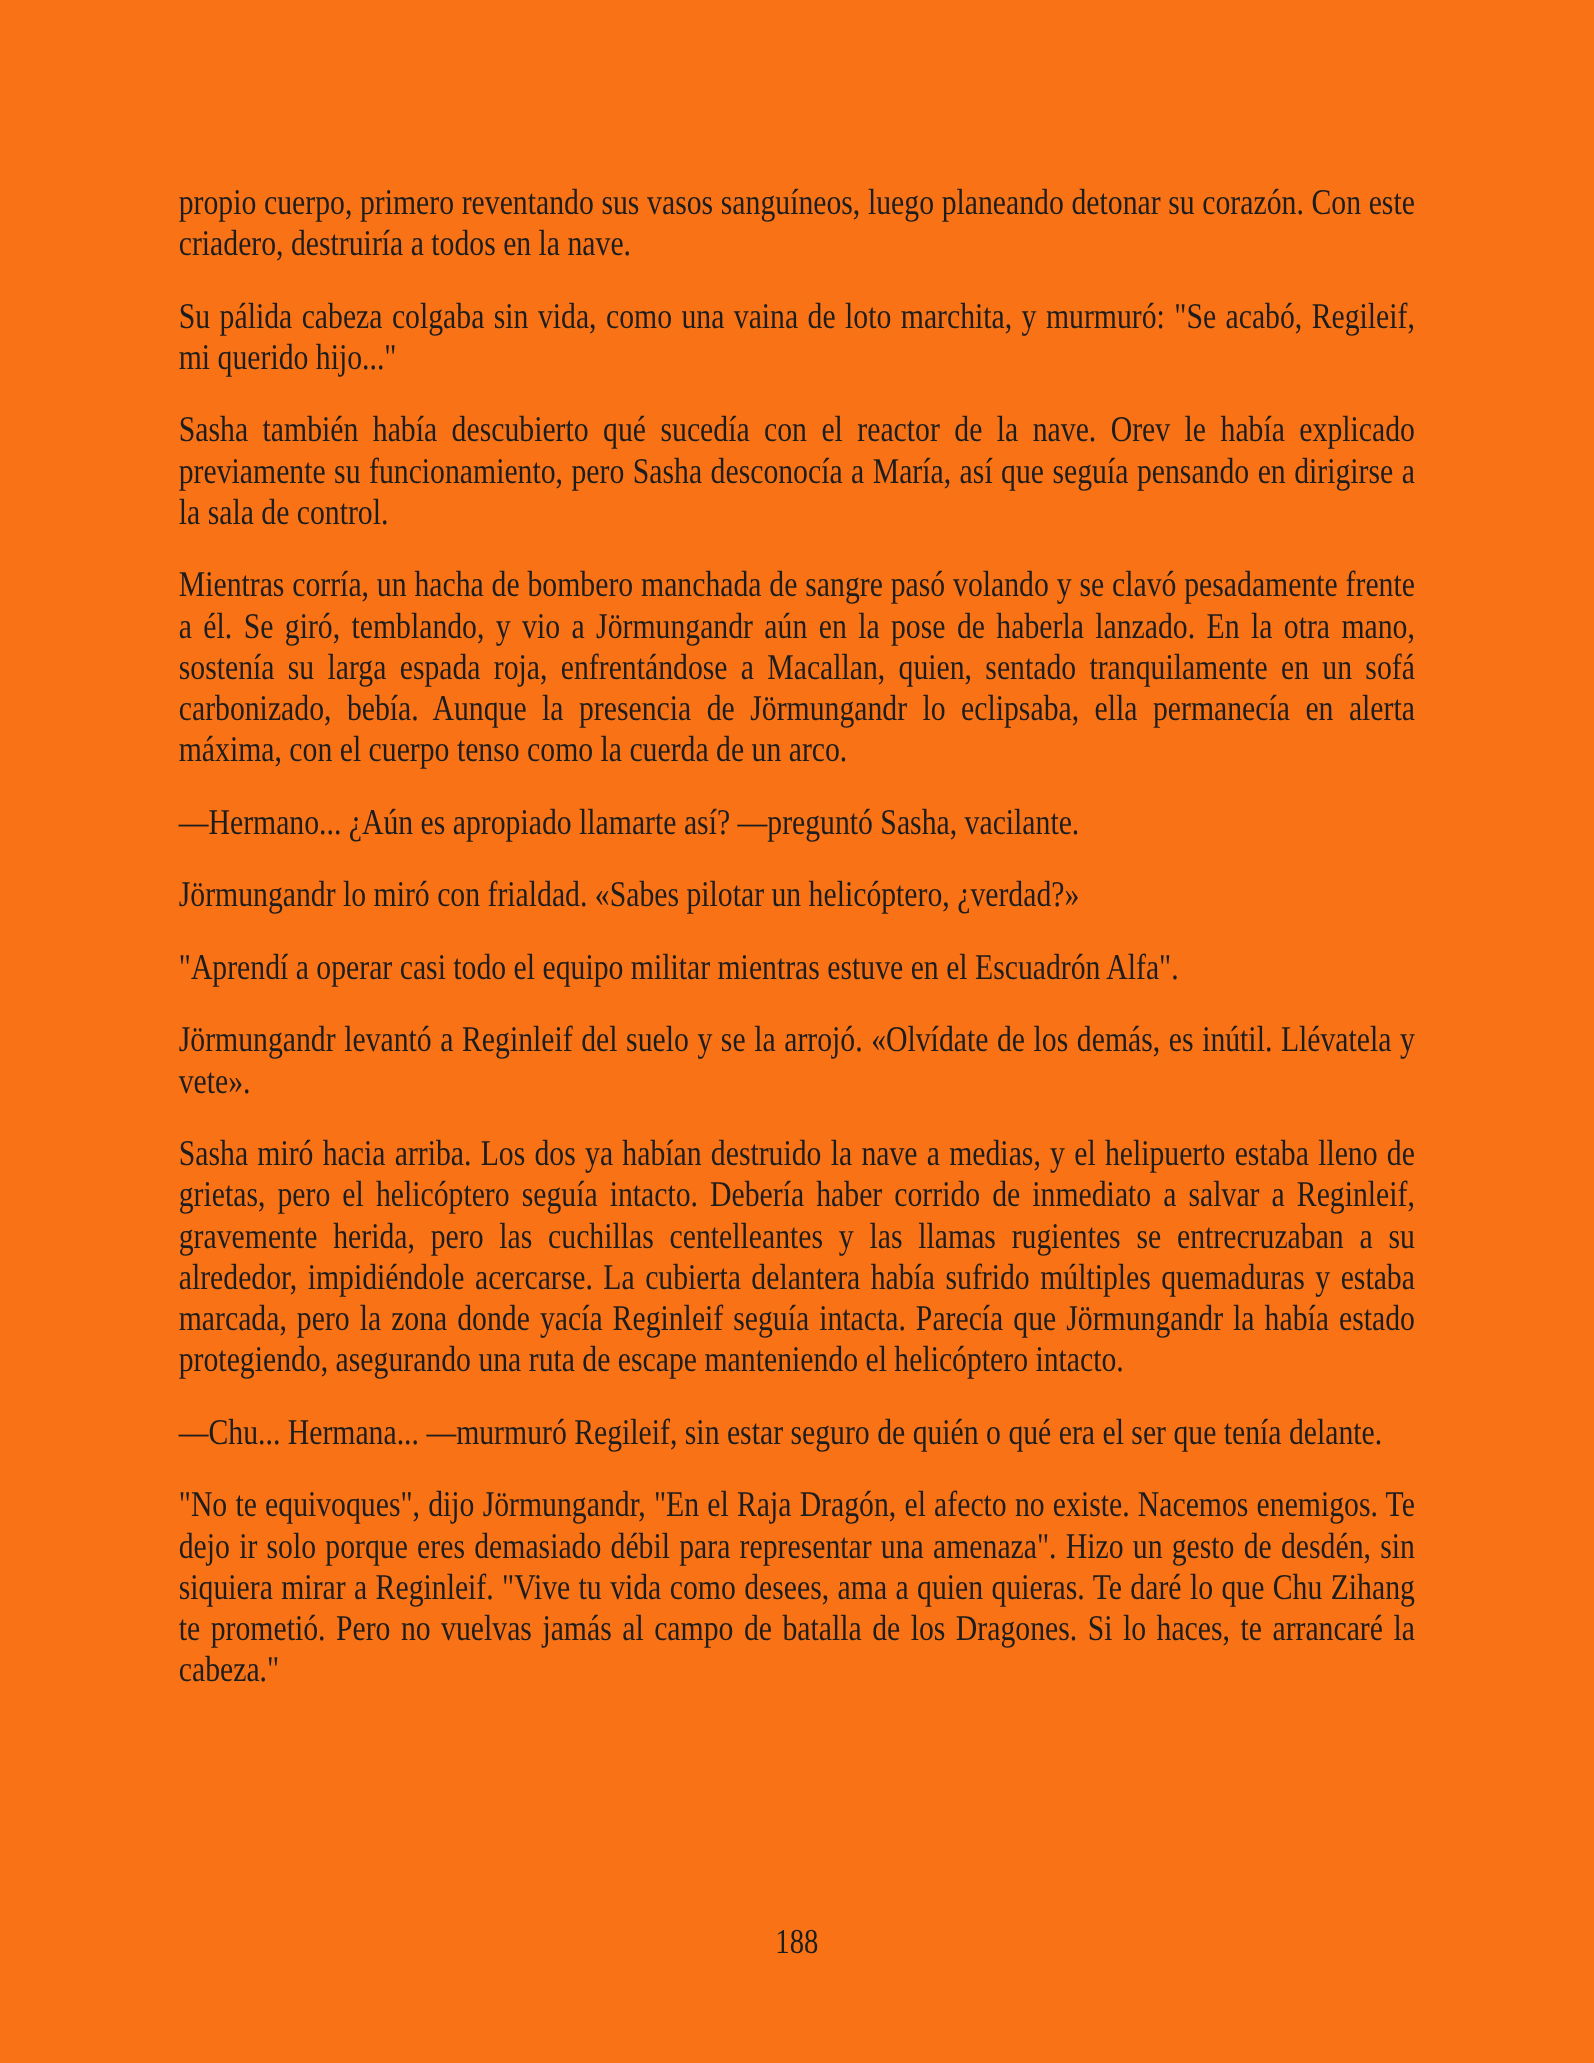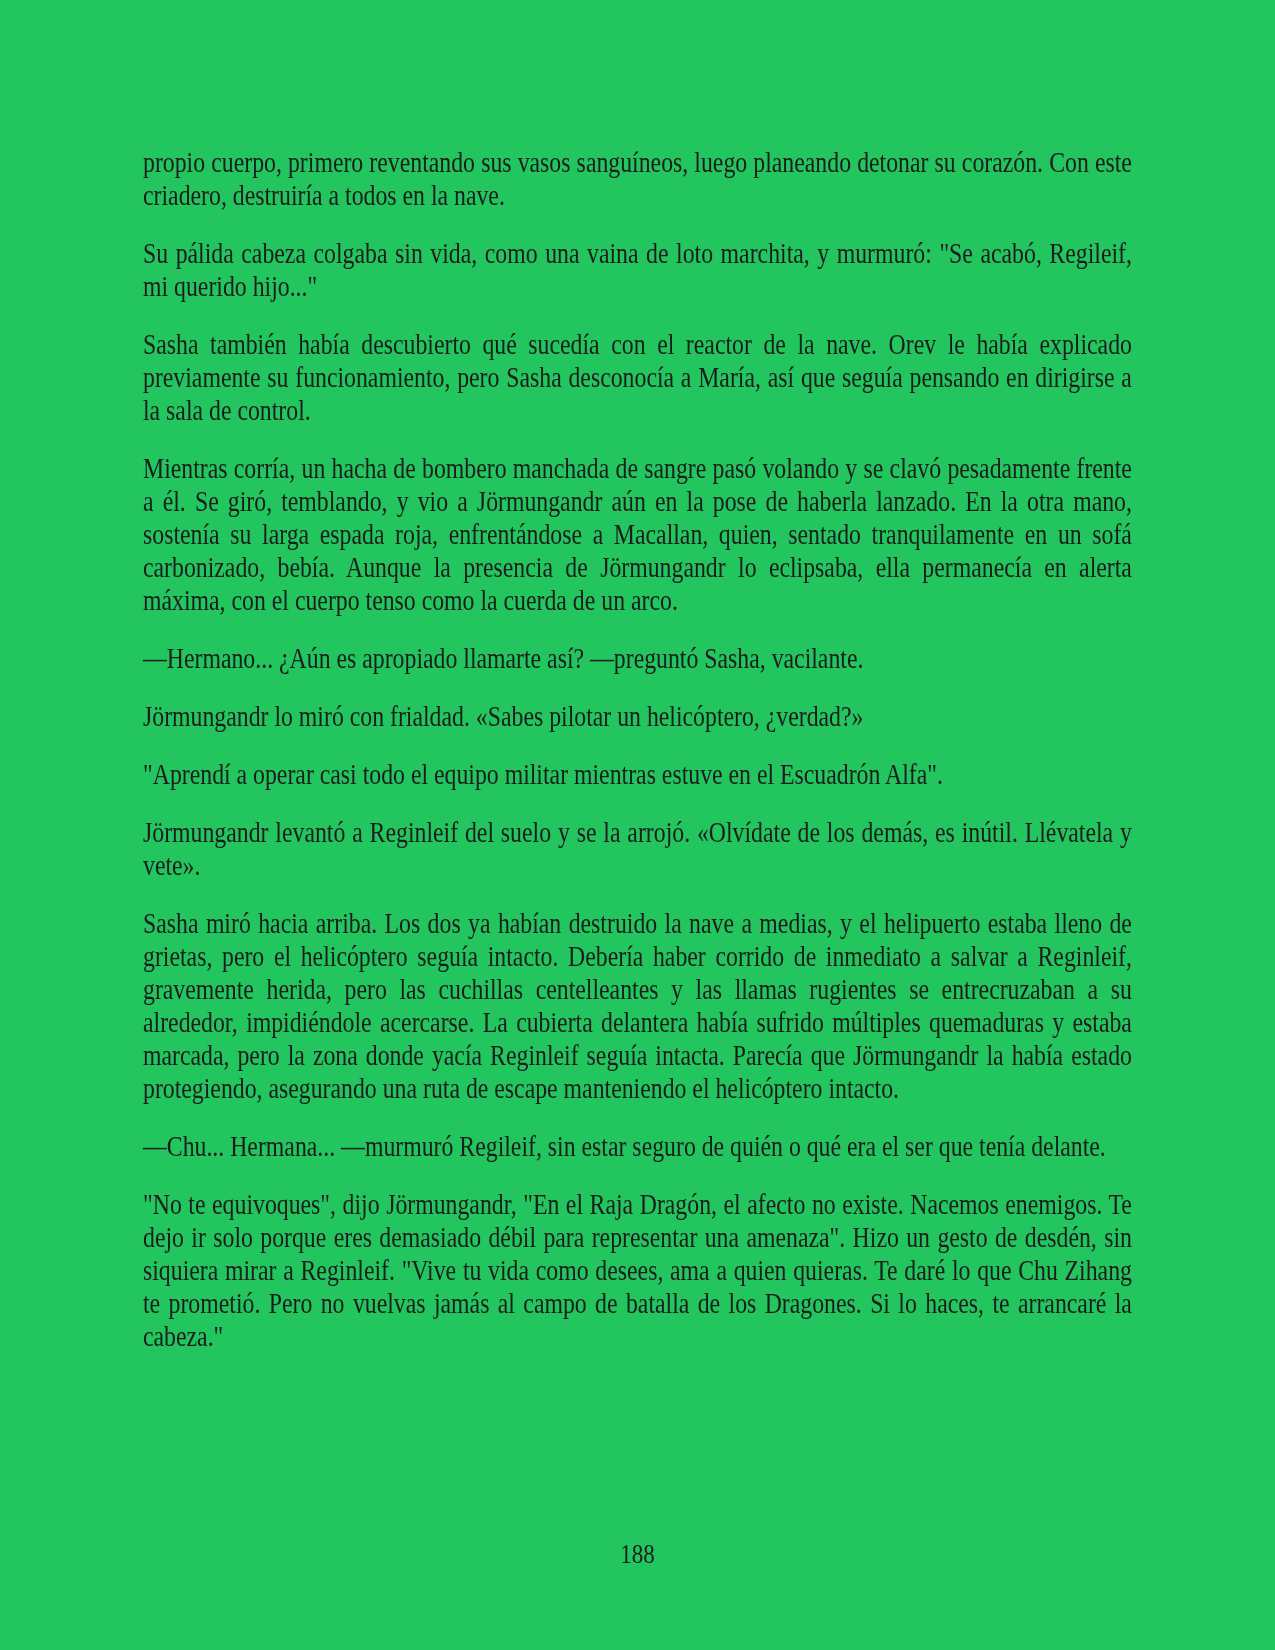--- a/index.html
+++ b/index.html
@@ -4,21 +4,21 @@
 <style>
   html, body {
     margin: 0;
     padding: 0;
     background: #e8e8e8;
   }
   .page {
     position: relative;
     width: 1275px;
     height: 1650px;
-    background: #22c55e;
+    background: #f97316;
     overflow: hidden;
     font-family: "Liberation Serif", "DejaVu Serif", serif;
   }
   .text-block {
     position: absolute;
     left: 143px;
     top: 146px;
     width: 1206px;               
     transform: scaleX(0.82);     
     transform-origin: 0 0;

